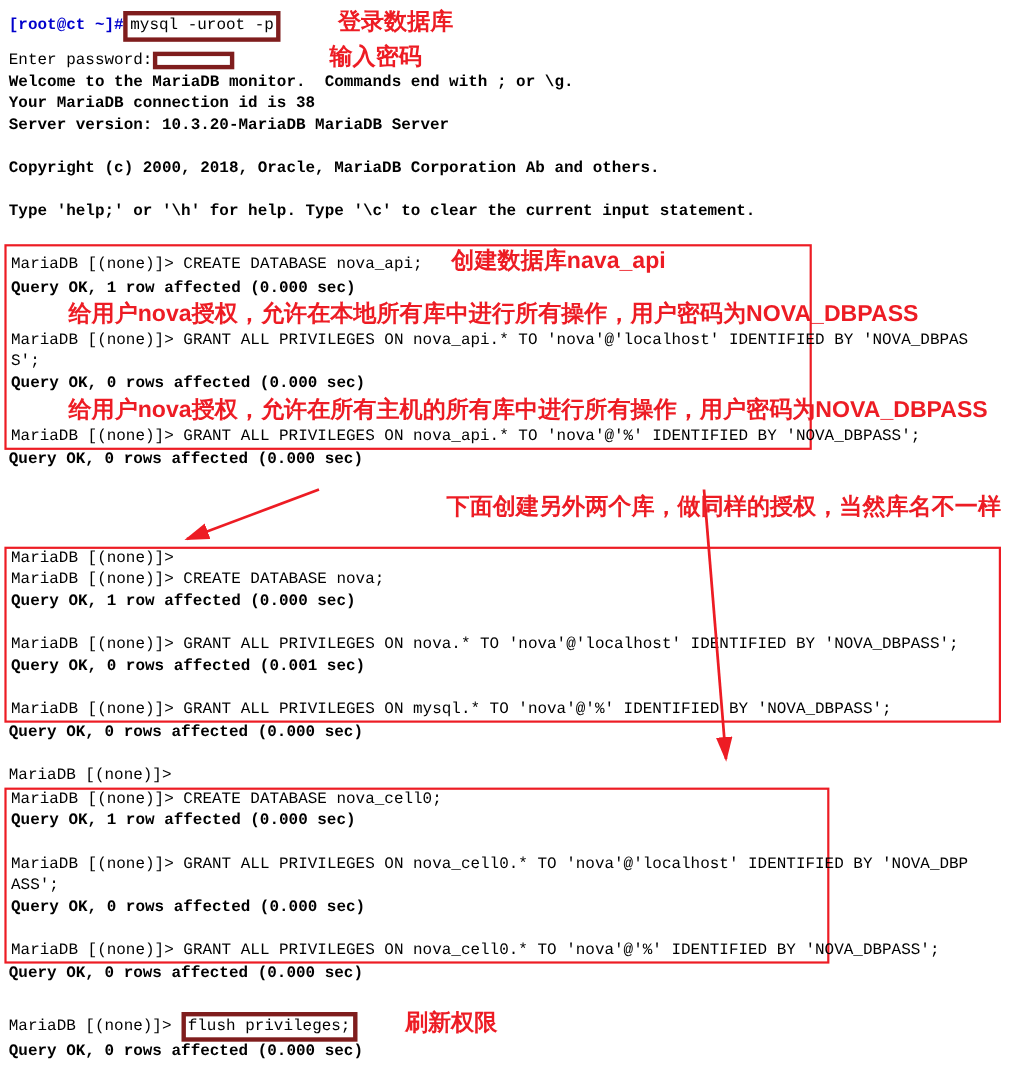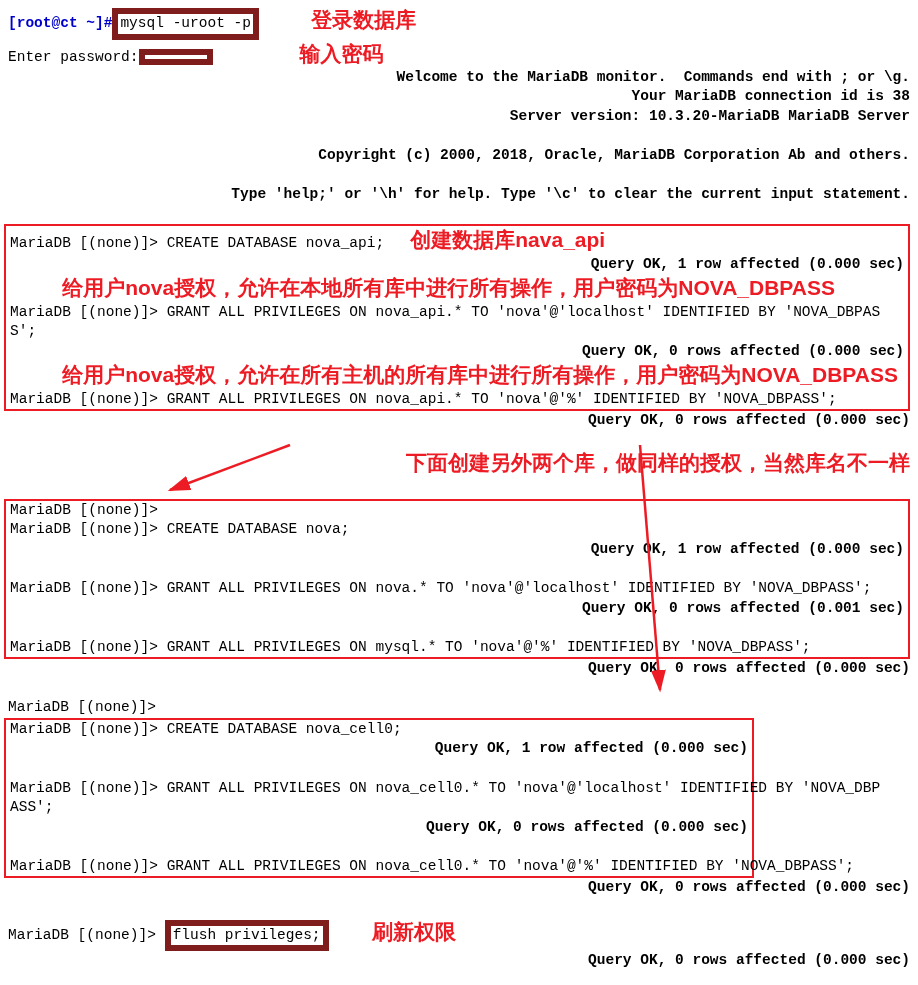--- a/index.html
+++ b/index.html
@@ -8,24 +8,24 @@
     background: #ffffff;
     font-family: "Courier New", Courier, monospace;
     font-size: 14.5px;
     line-height: 1.35;
     color: #000000;
     width: 918px;
     box-sizing: border-box;
     position: relative;
   }
   .line { white-space: pre; display:block; }
-  .bold { font-weight: bold; text-align: right; }
+  .bold { font-weight: bold; }
   .blue { color: #0000cc; font-weight: bold; }
   .redbox {
-    border: 6px solid #7f1d1d;
+    border: 4px solid #7f1d1d;
     display: inline-block;
     padding: 0px 2px;
     box-sizing: border-box;
   }
   .redbox-block {
     border: 2px solid #ed1c24;
     margin-left: -4px;
     padding: 0 4px;
     box-sizing: border-box;
   }
@@ -71,21 +71,21 @@
 
 <div class="line bold">Welcome to the MariaDB monitor.  Commands end with ; or \g.</div>
 <div class="line bold">Your MariaDB connection id is 38</div>
 <div class="line bold">Server version: 10.3.20-MariaDB MariaDB Server</div>
 <div class="line bold">&nbsp;</div>
 <div class="line bold">Copyright (c) 2000, 2018, Oracle, MariaDB Corporation Ab and others.</div>
 <div class="line bold">&nbsp;</div>
 <div class="line bold">Type 'help;' or '\h' for help. Type '\c' to clear the current input statement.</div>
 <div class="line bold">&nbsp;</div>
 
-<div class="redbox-block" style="width:906px;">
+<div class="redbox-block" style="width:734px;">
   <div class="line"><span>MariaDB [(none)]&gt;</span> <span>CREATE DATABASE nova_api;</span>   <span class="ann">创建数据库nava_api</span></div>
   <div class="line bold">Query OK, 1 row affected (0.000 sec)</div>
   <div class="line">      <span class="ann">给用户nova授权，允许在本地所有库中进行所有操作，用户密码为NOVA_DBPASS</span></div>
   <div class="line"><span>MariaDB [(none)]&gt;</span> <span>GRANT ALL PRIVILEGES ON nova_api.* TO 'nova'@'localhost' IDENTIFIED BY 'NOVA_DBPAS</span></div>
   <div class="line">S';</div>
   <div class="line bold">Query OK, 0 rows affected (0.000 sec)</div>
   <div class="line">      <span class="ann">给用户nova授权，允许在所有主机的所有库中进行所有操作，用户密码为NOVA_DBPASS</span></div>
   <div class="line"><span>MariaDB [(none)]&gt;</span> <span>GRANT ALL PRIVILEGES ON nova_api.* TO 'nova'@'%' IDENTIFIED BY 'NOVA_DBPASS';</span></div>
 </div>
 <div class="line bold">Query OK, 0 rows affected (0.000 sec)</div>

